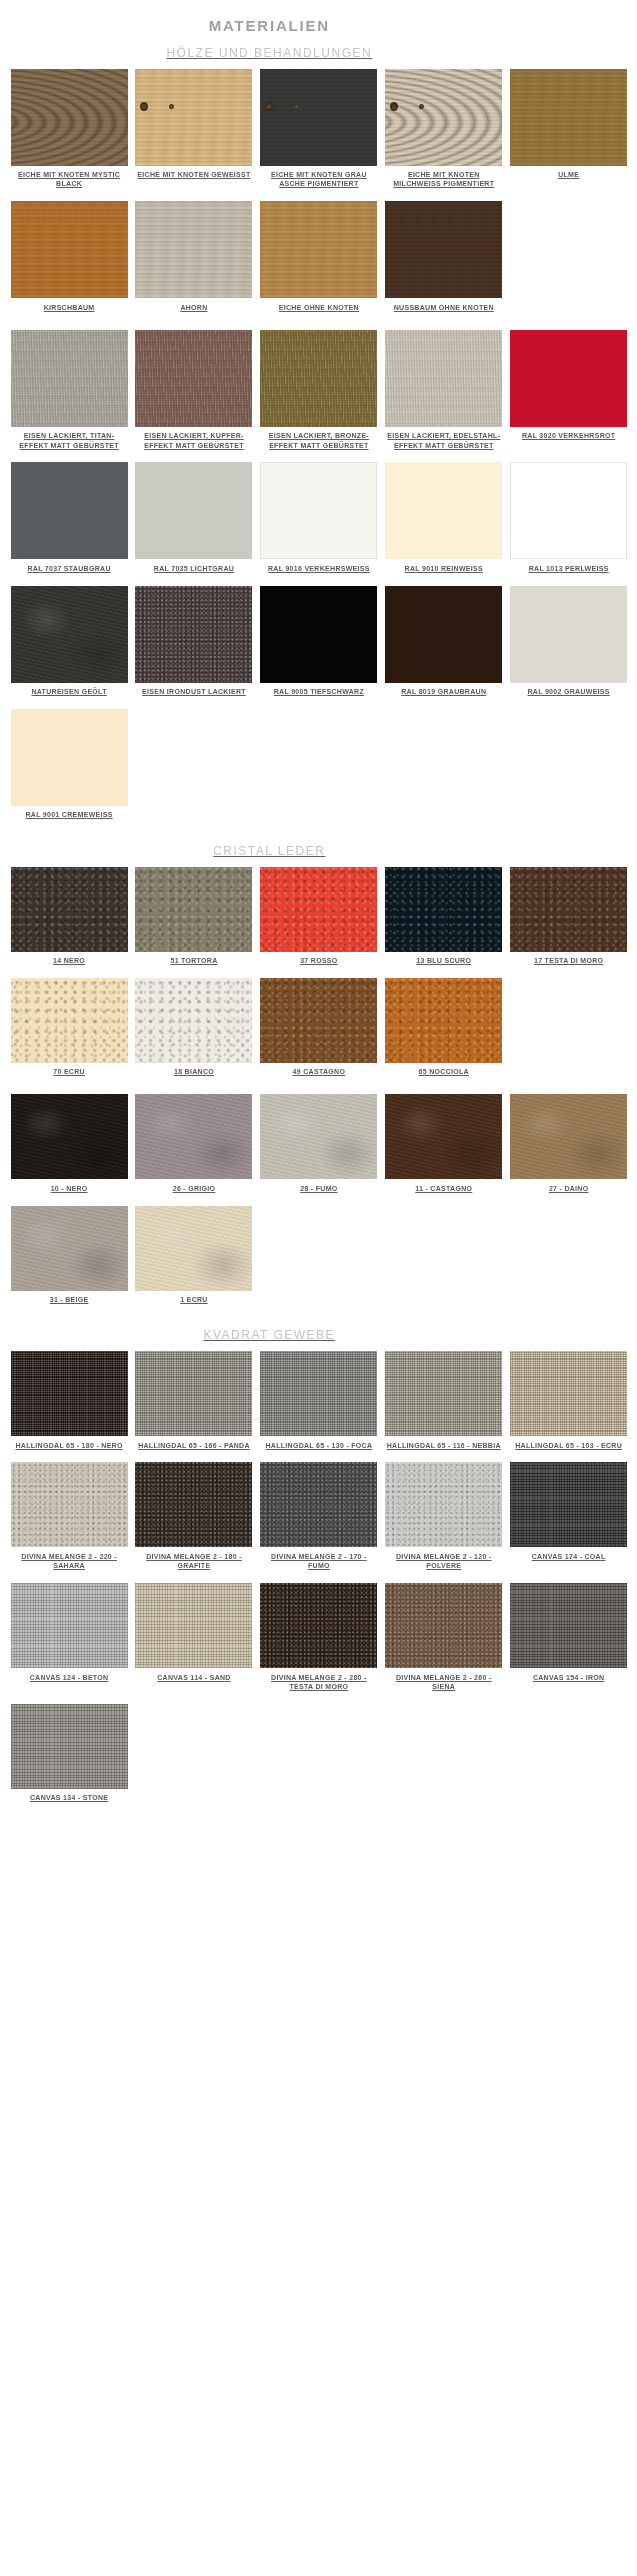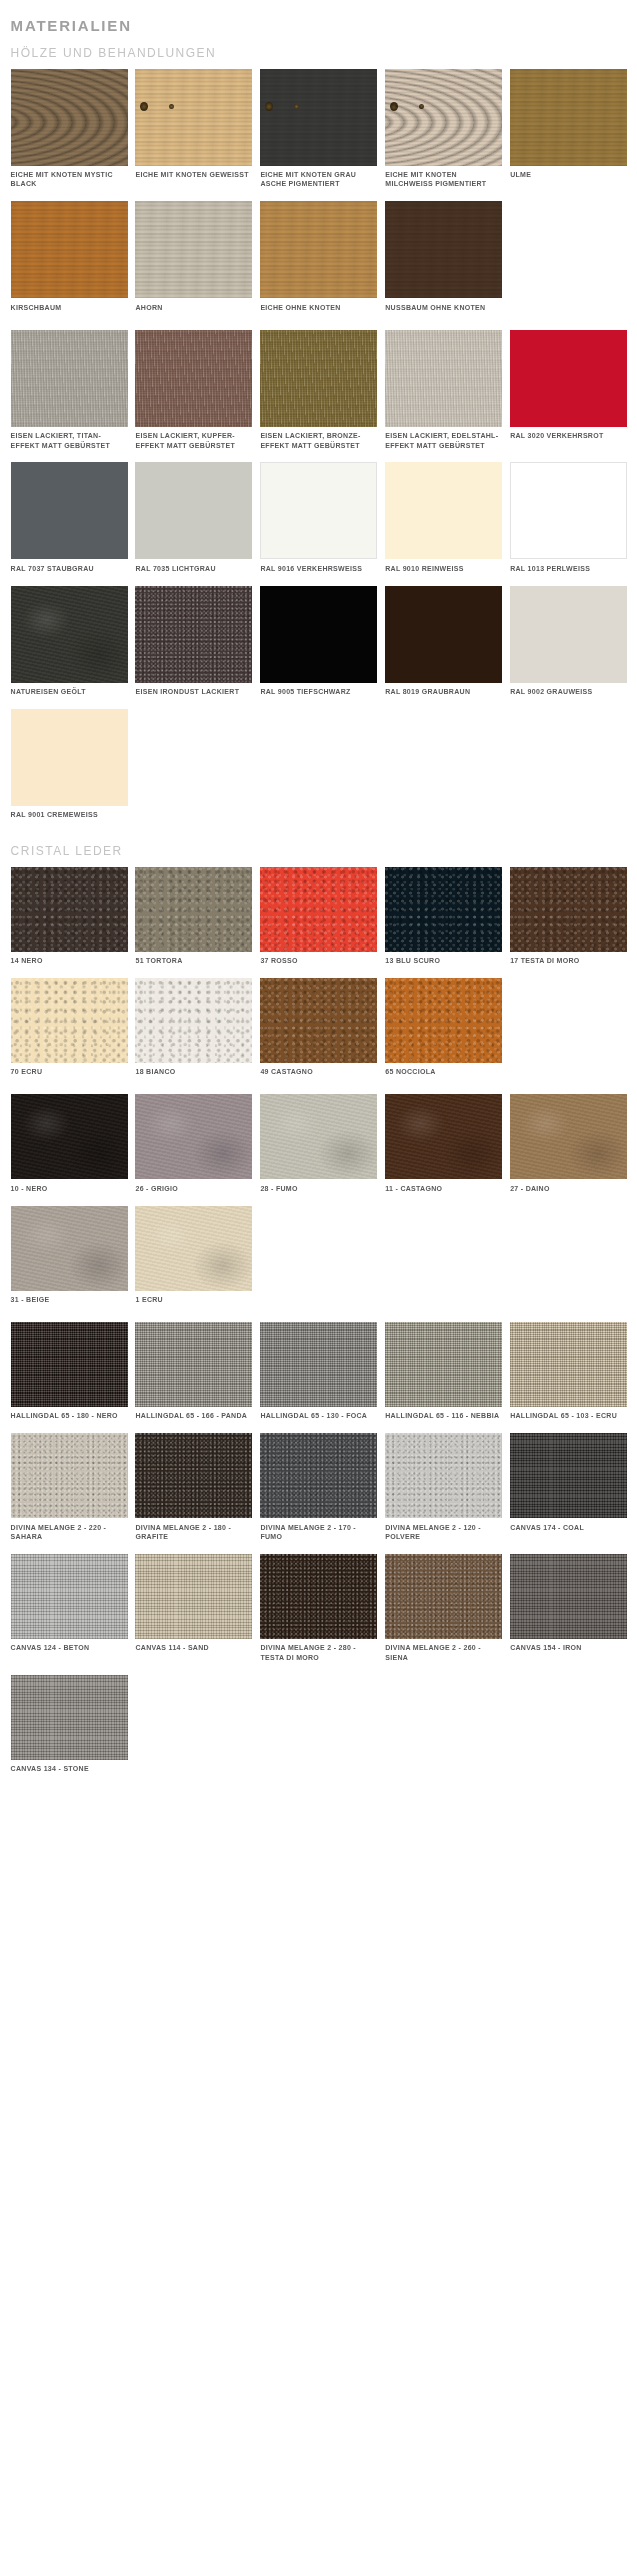--- a/index.html
+++ b/index.html
@@ -8,33 +8,33 @@
     background: #ffffff;
     width: 638px;
   }
   body {
     font-family: "Liberation Sans", sans-serif;
     color: #5d5d5d;
     width: 638px;
     min-height: 2576px;
     position: relative;
   }
-  .page { width: 528px; padding: 0 0 26.6px 0; }
+  .page { width: 528px; padding: 0 0 26.6px 0; text-align: center; }
 
   .page-title {
     font-size: 15px;
     font-weight: bold;
     letter-spacing: 1.8px;
     color: #a0a0a0;
     padding: 17.7px 0 0 10.6px;
     margin: 0 0 12.4px 0;
     line-height: 1.1;
   }
 
-  .section { margin: 0 0 5.3px 0; }
+  .section { margin: 0 0 5.3px 0; text-decoration: underline; }
   .section-title {
     font-size: 12px;
     font-weight: normal;
     letter-spacing: 1.5px;
     color: #c3c3c3;
     padding: 0 0 0 10.6px;
     margin: 12.4px 0 8.9px 0;
     line-height: 1.1;
   }
 
@@ -360,20 +360,21 @@
             <div class="swatch leather tex-suede" style="background: rgb(171, 162, 152);"></div>
             <div class="label">31 - BEIGE</div>
           </div>
           <div class="cell">
             <div class="swatch leather tex-suede" style="background: rgb(226, 214, 187);"></div>
             <div class="label">1 ECRU</div>
           </div>
         </div>
       </section>
       <section class="section">
+        <h2 class="section-title">KVADRAT GEWEBE</h2>
         <div class="grid">
           <div class="cell">
             <div class="swatch fab tex-weave" style="background: rgb(36, 26, 20);"></div>
             <div class="label">HALLINGDAL 65 - 180 - NERO</div>
           </div>
           <div class="cell">
             <div class="swatch fab tex-weave" style="background: rgb(156, 153, 142);"></div>
             <div class="label">HALLINGDAL 65 - 166 - PANDA</div>
           </div>
           <div class="cell">

